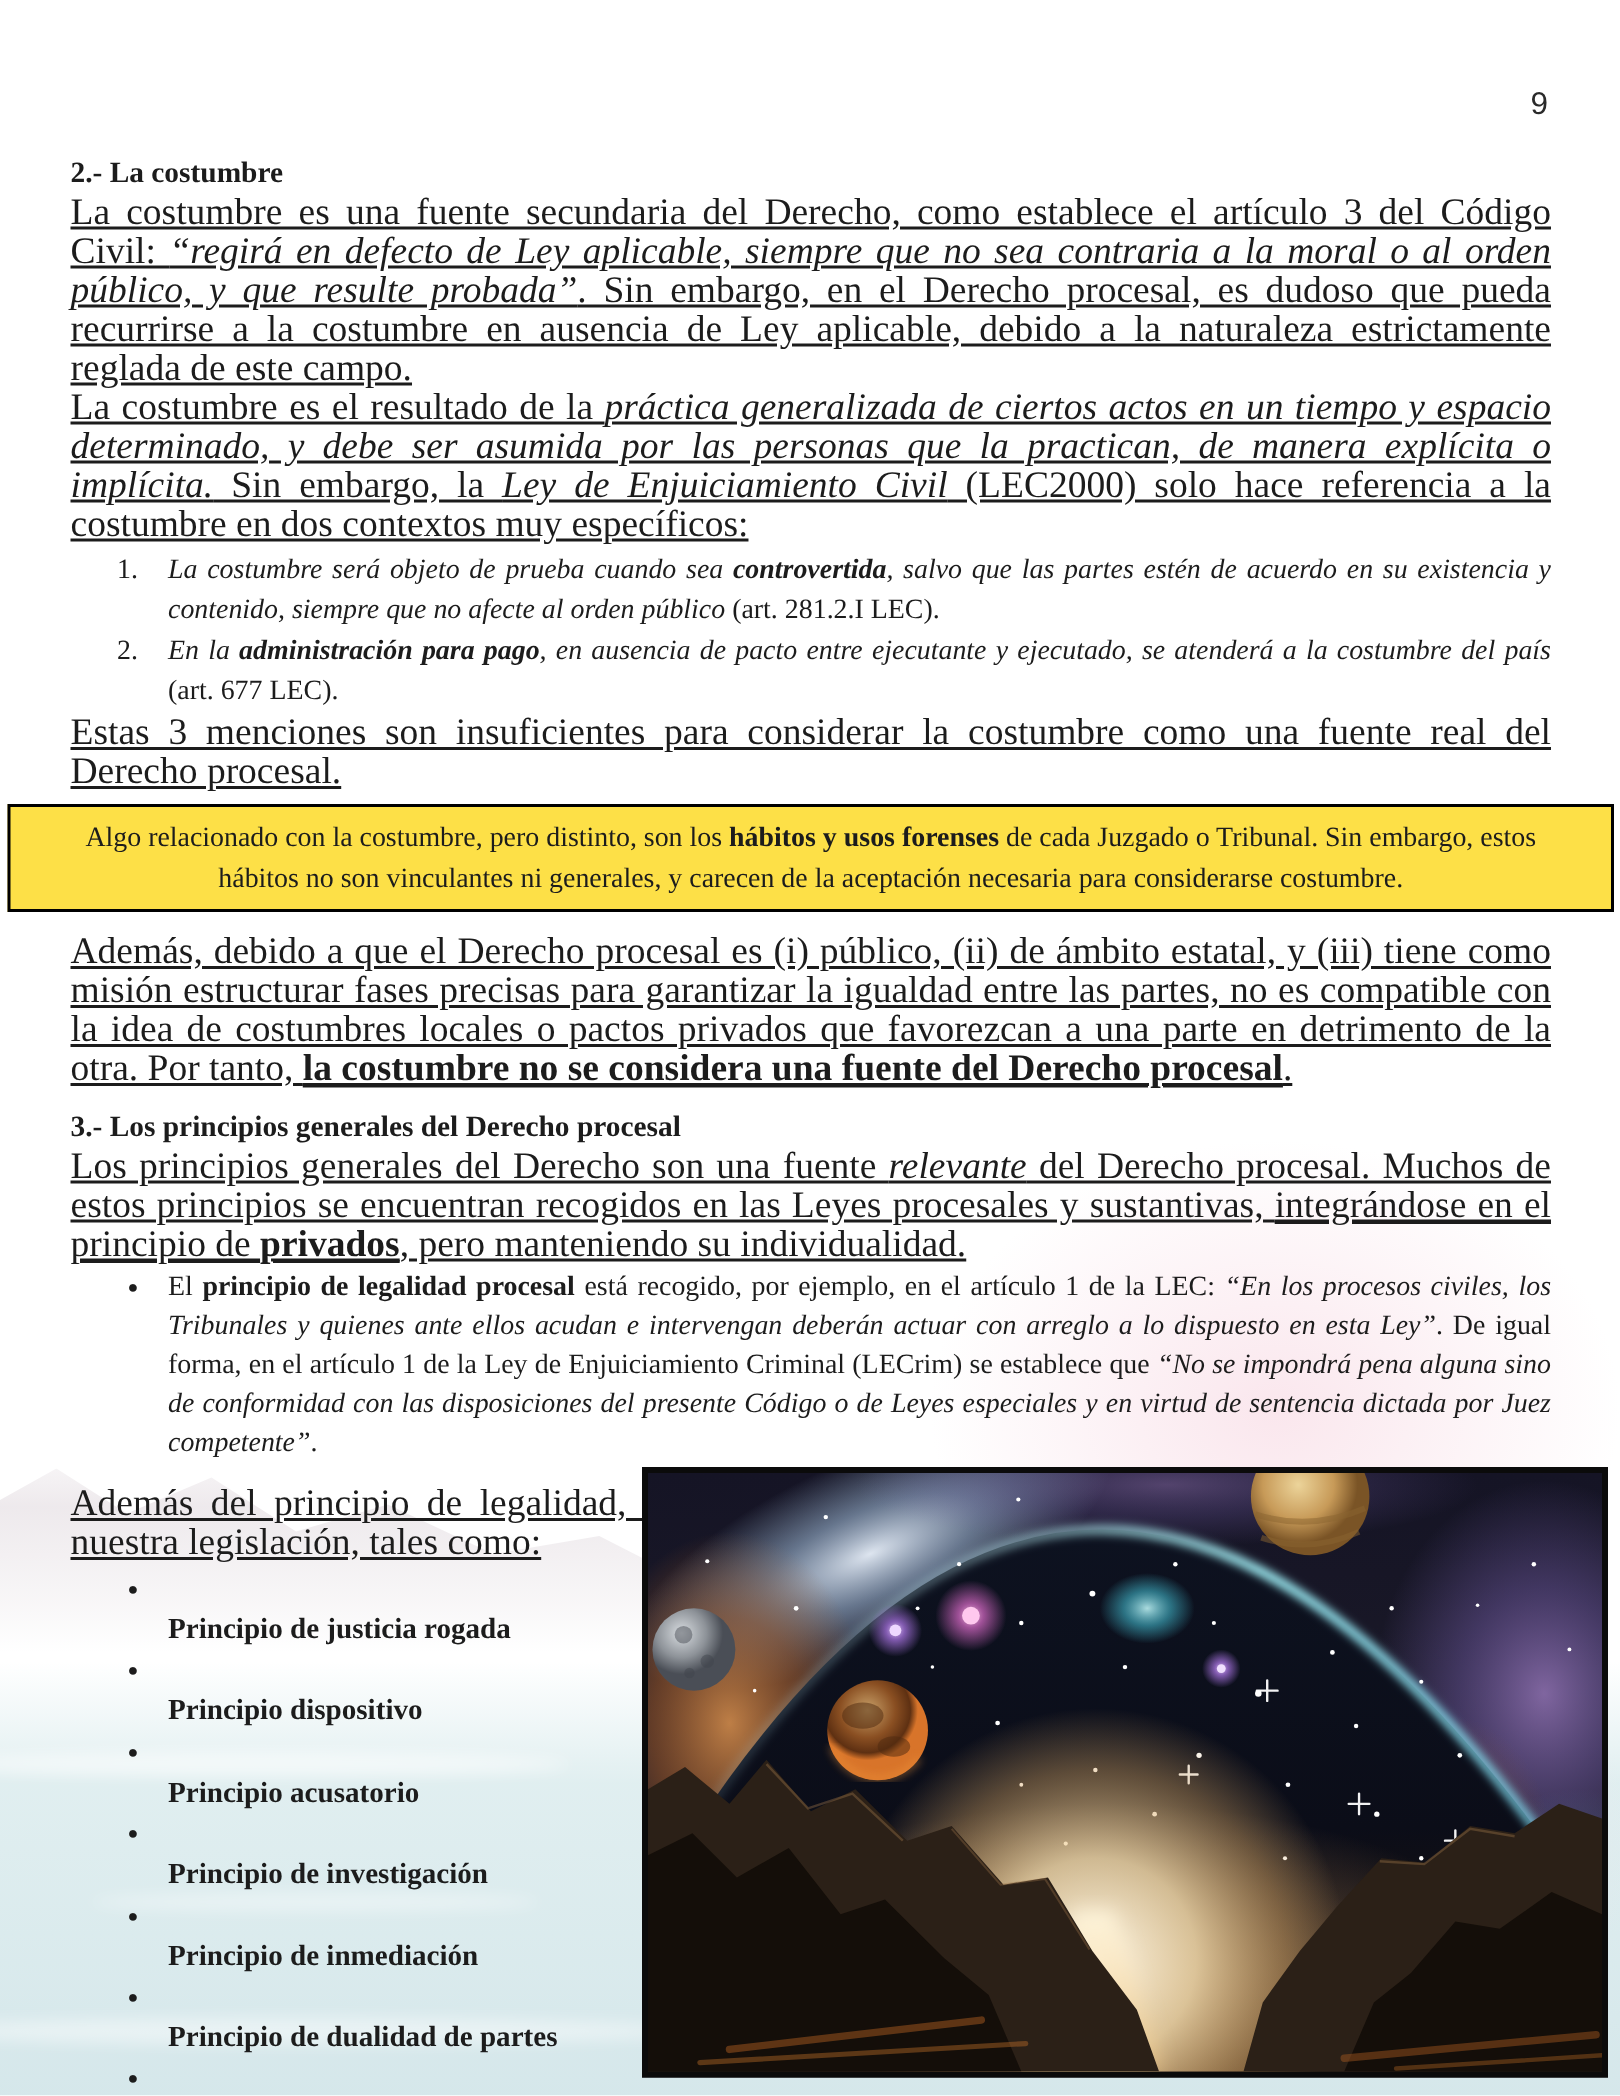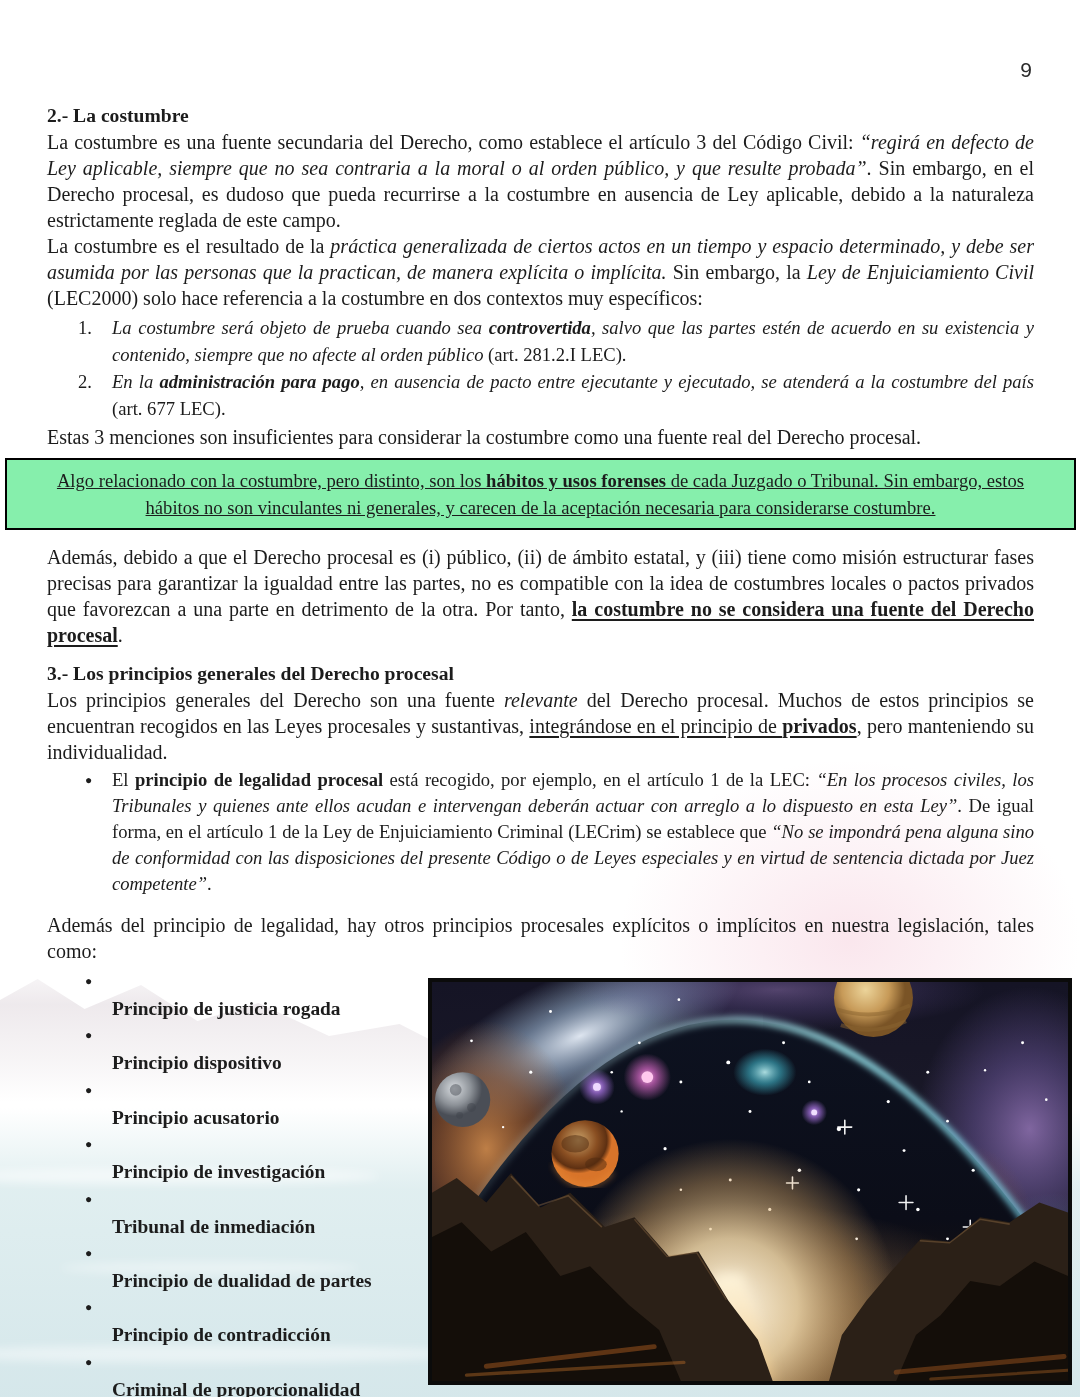--- a/index.html
+++ b/index.html
@@ -24,40 +24,40 @@
   .wave1{left:-40px;top:1168px;width:420px;height:16px;}
   .wave2{left:60px;top:1262px;width:300px;height:12px;background:rgba(255,255,255,.4);}
   .wave3{left:-60px;top:1345px;width:520px;height:18px;background:rgba(255,255,255,.45);}
 
   .page-number{position:absolute;top:58px;right:48px;font-family:"Liberation Sans","DejaVu Sans",sans-serif;
     font-size:21px;color:#2a2a2a;}
 
   .content{position:absolute;left:47px;top:103px;width:987px;}
   .blocks > *{margin:0;}
   .hblock{font-size:19.6px;font-weight:bold;line-height:26px;}
-  .para{font-size:20px;line-height:26px;text-align:justify;}
+  .para{font-size:25px;line-height:26px;text-align:justify;text-decoration:underline;}
   .i{font-style:italic;}
   .b{font-weight:bold;}
   .u{text-decoration:underline;text-underline-offset:3px;text-decoration-thickness:1.5px;}
 
   .list{font-size:18.6px;}
   .li{display:flex;}
   .list.ol{padding-left:31px;}
   .list.ol .li{line-height:27px;}
   .list.ol .mk{flex:0 0 34px;}
   .list.ul{padding-left:38px;}
   .list.ul .li{line-height:26px;}
   .list.ul .mk{flex:0 0 27px;font-size:12px;line-height:inherit;}
   .list .tx{flex:1;text-align:justify;}
   .list.principles{padding-left:38px;}
   .list.principles .li{line-height:26.4px;}
   .list.principles .tx{font-weight:bold;font-size:19.4px;text-align:left;margin-top:28px;}
 
-  .callout{border:2.5px solid #000;background:#86efac;margin:8px -42px 14px;padding:7px 28px;
-    text-align:center;font-size:18.6px;line-height:27px;text-decoration:underline;}
+  .callout{border:2.5px solid #000;background:#fde047;margin:8px -42px 14px;padding:7px 28px;
+    text-align:center;font-size:18.6px;line-height:27px;}
 
   
   .blocks > *:nth-child(4){margin-top:3px;margin-bottom:2px;}
   .blocks > *:nth-child(8){margin-top:13px;}
   .blocks > *:nth-child(10){margin-top:2px;}
   .blocks > *:nth-child(11){margin-top:15px;}
   .blocks > *:nth-child(12){margin-top:4px;}
 
   .illustration{position:absolute;left:428px;top:978px;width:644px;height:407px;
     border:4px solid #0b0b0b;box-sizing:border-box;background:#07070d;}
@@ -117,21 +117,21 @@
           <div class="li">
             <span class="mk">●</span>
             <span class="tx"><span>Principio acusatorio</span></span>
           </div>
           <div class="li">
             <span class="mk">●</span>
             <span class="tx"><span>Principio de investigación</span></span>
           </div>
           <div class="li">
             <span class="mk">●</span>
-            <span class="tx"><span>Tribunal de inmediación</span></span>
+            <span class="tx"><span>Principio de inmediación</span></span>
           </div>
           <div class="li">
             <span class="mk">●</span>
             <span class="tx"><span>Principio de dualidad de partes</span></span>
           </div>
           <div class="li">
             <span class="mk">●</span>
             <span class="tx"><span>Principio de contradicción</span></span>
           </div>
           <div class="li">

